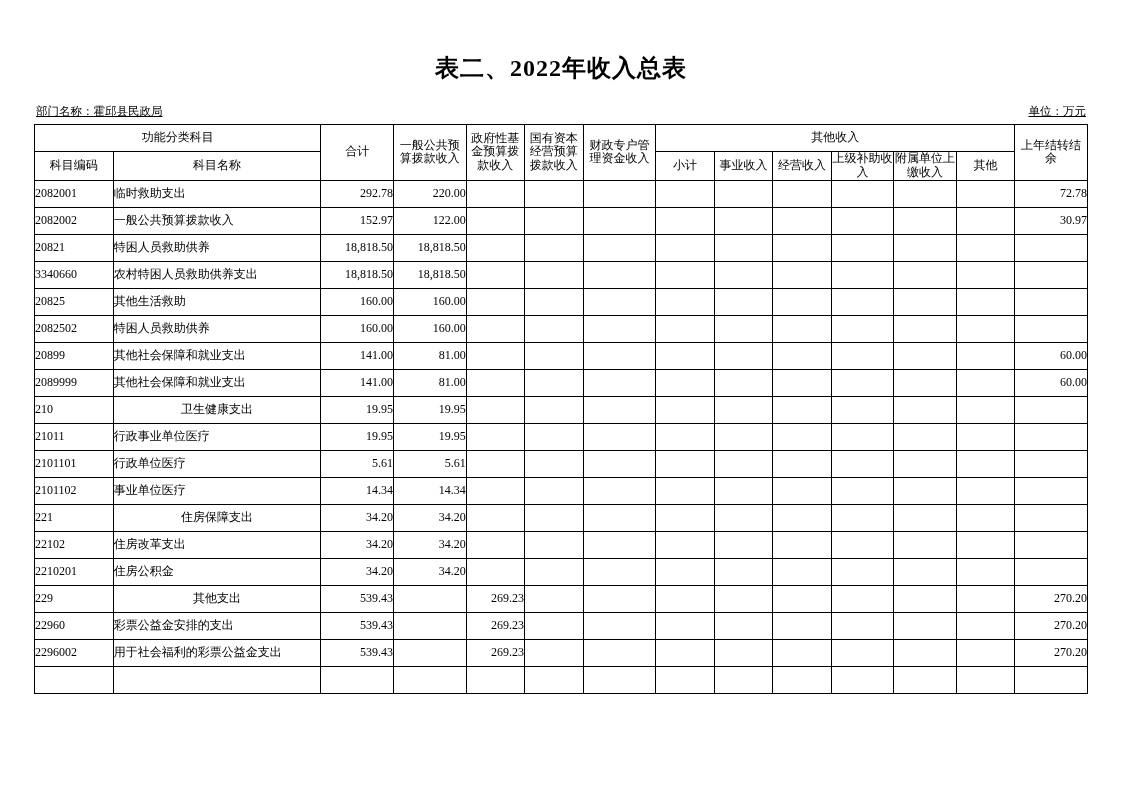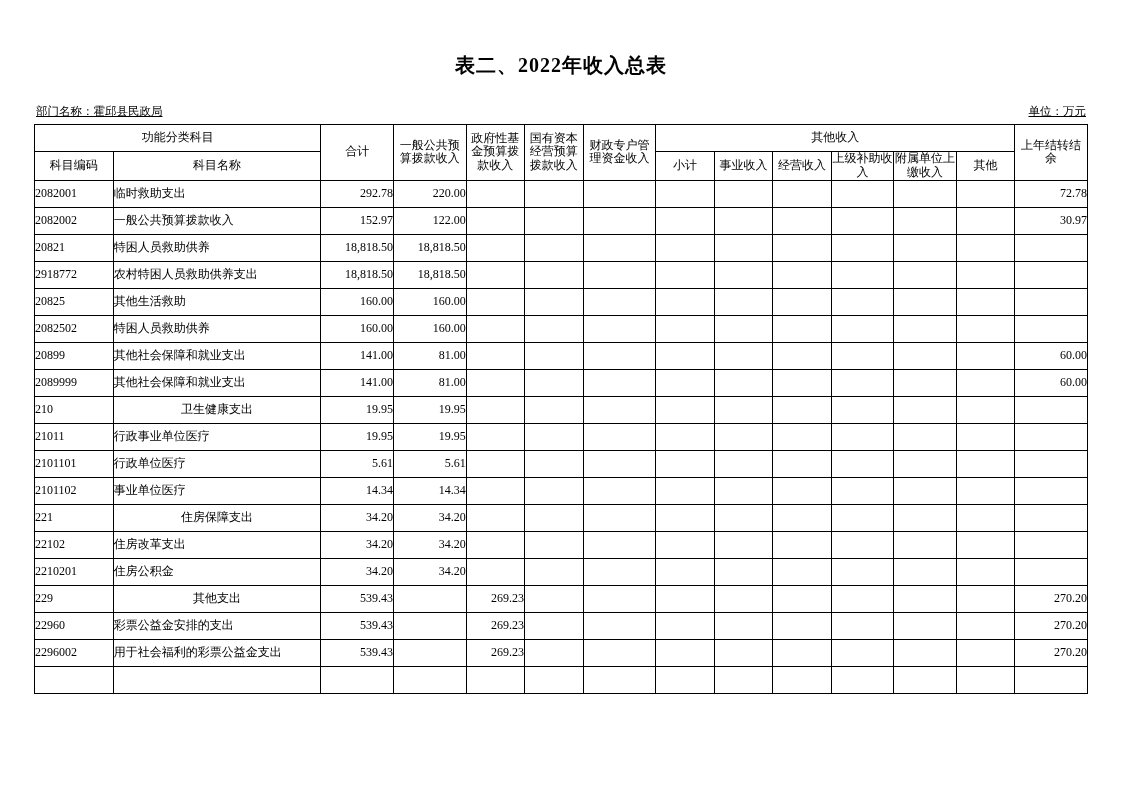--- a/index.html
+++ b/index.html
@@ -21,21 +21,21 @@
     top: 0;
     width: 1122px;
     height: 793px;
   }
   .doc-title {
     position: absolute;
     top: 52px;
     left: 0;
     width: 1122px;
     text-align: center;
-    font-size: 20px;
+    font-size: 24px;
     font-weight: bold;
     letter-spacing: 1px;
   }
   .meta-left {
     position: absolute;
     top: 104px;
     left: 36px;
     font-size: 11.5px;
     text-decoration: underline;
   }
@@ -182,21 +182,21 @@
           <td class="num"></td>
           <td class="num"></td>
           <td class="num"></td>
           <td class="num"></td>
           <td class="num"></td>
           <td class="num"></td>
           <td class="num"></td>
           <td class="num"></td>
         </tr>
         <tr>
-          <td class="code-l3">2918772</td>
+          <td class="code-l3">3340660</td>
           <td class="name-l3">农村特困人员救助供养支出</td>
           <td class="num">18,818.50</td>
           <td class="num">18,818.50</td>
           <td class="num"></td>
           <td class="num"></td>
           <td class="num"></td>
           <td class="num"></td>
           <td class="num"></td>
           <td class="num"></td>
           <td class="num"></td>

